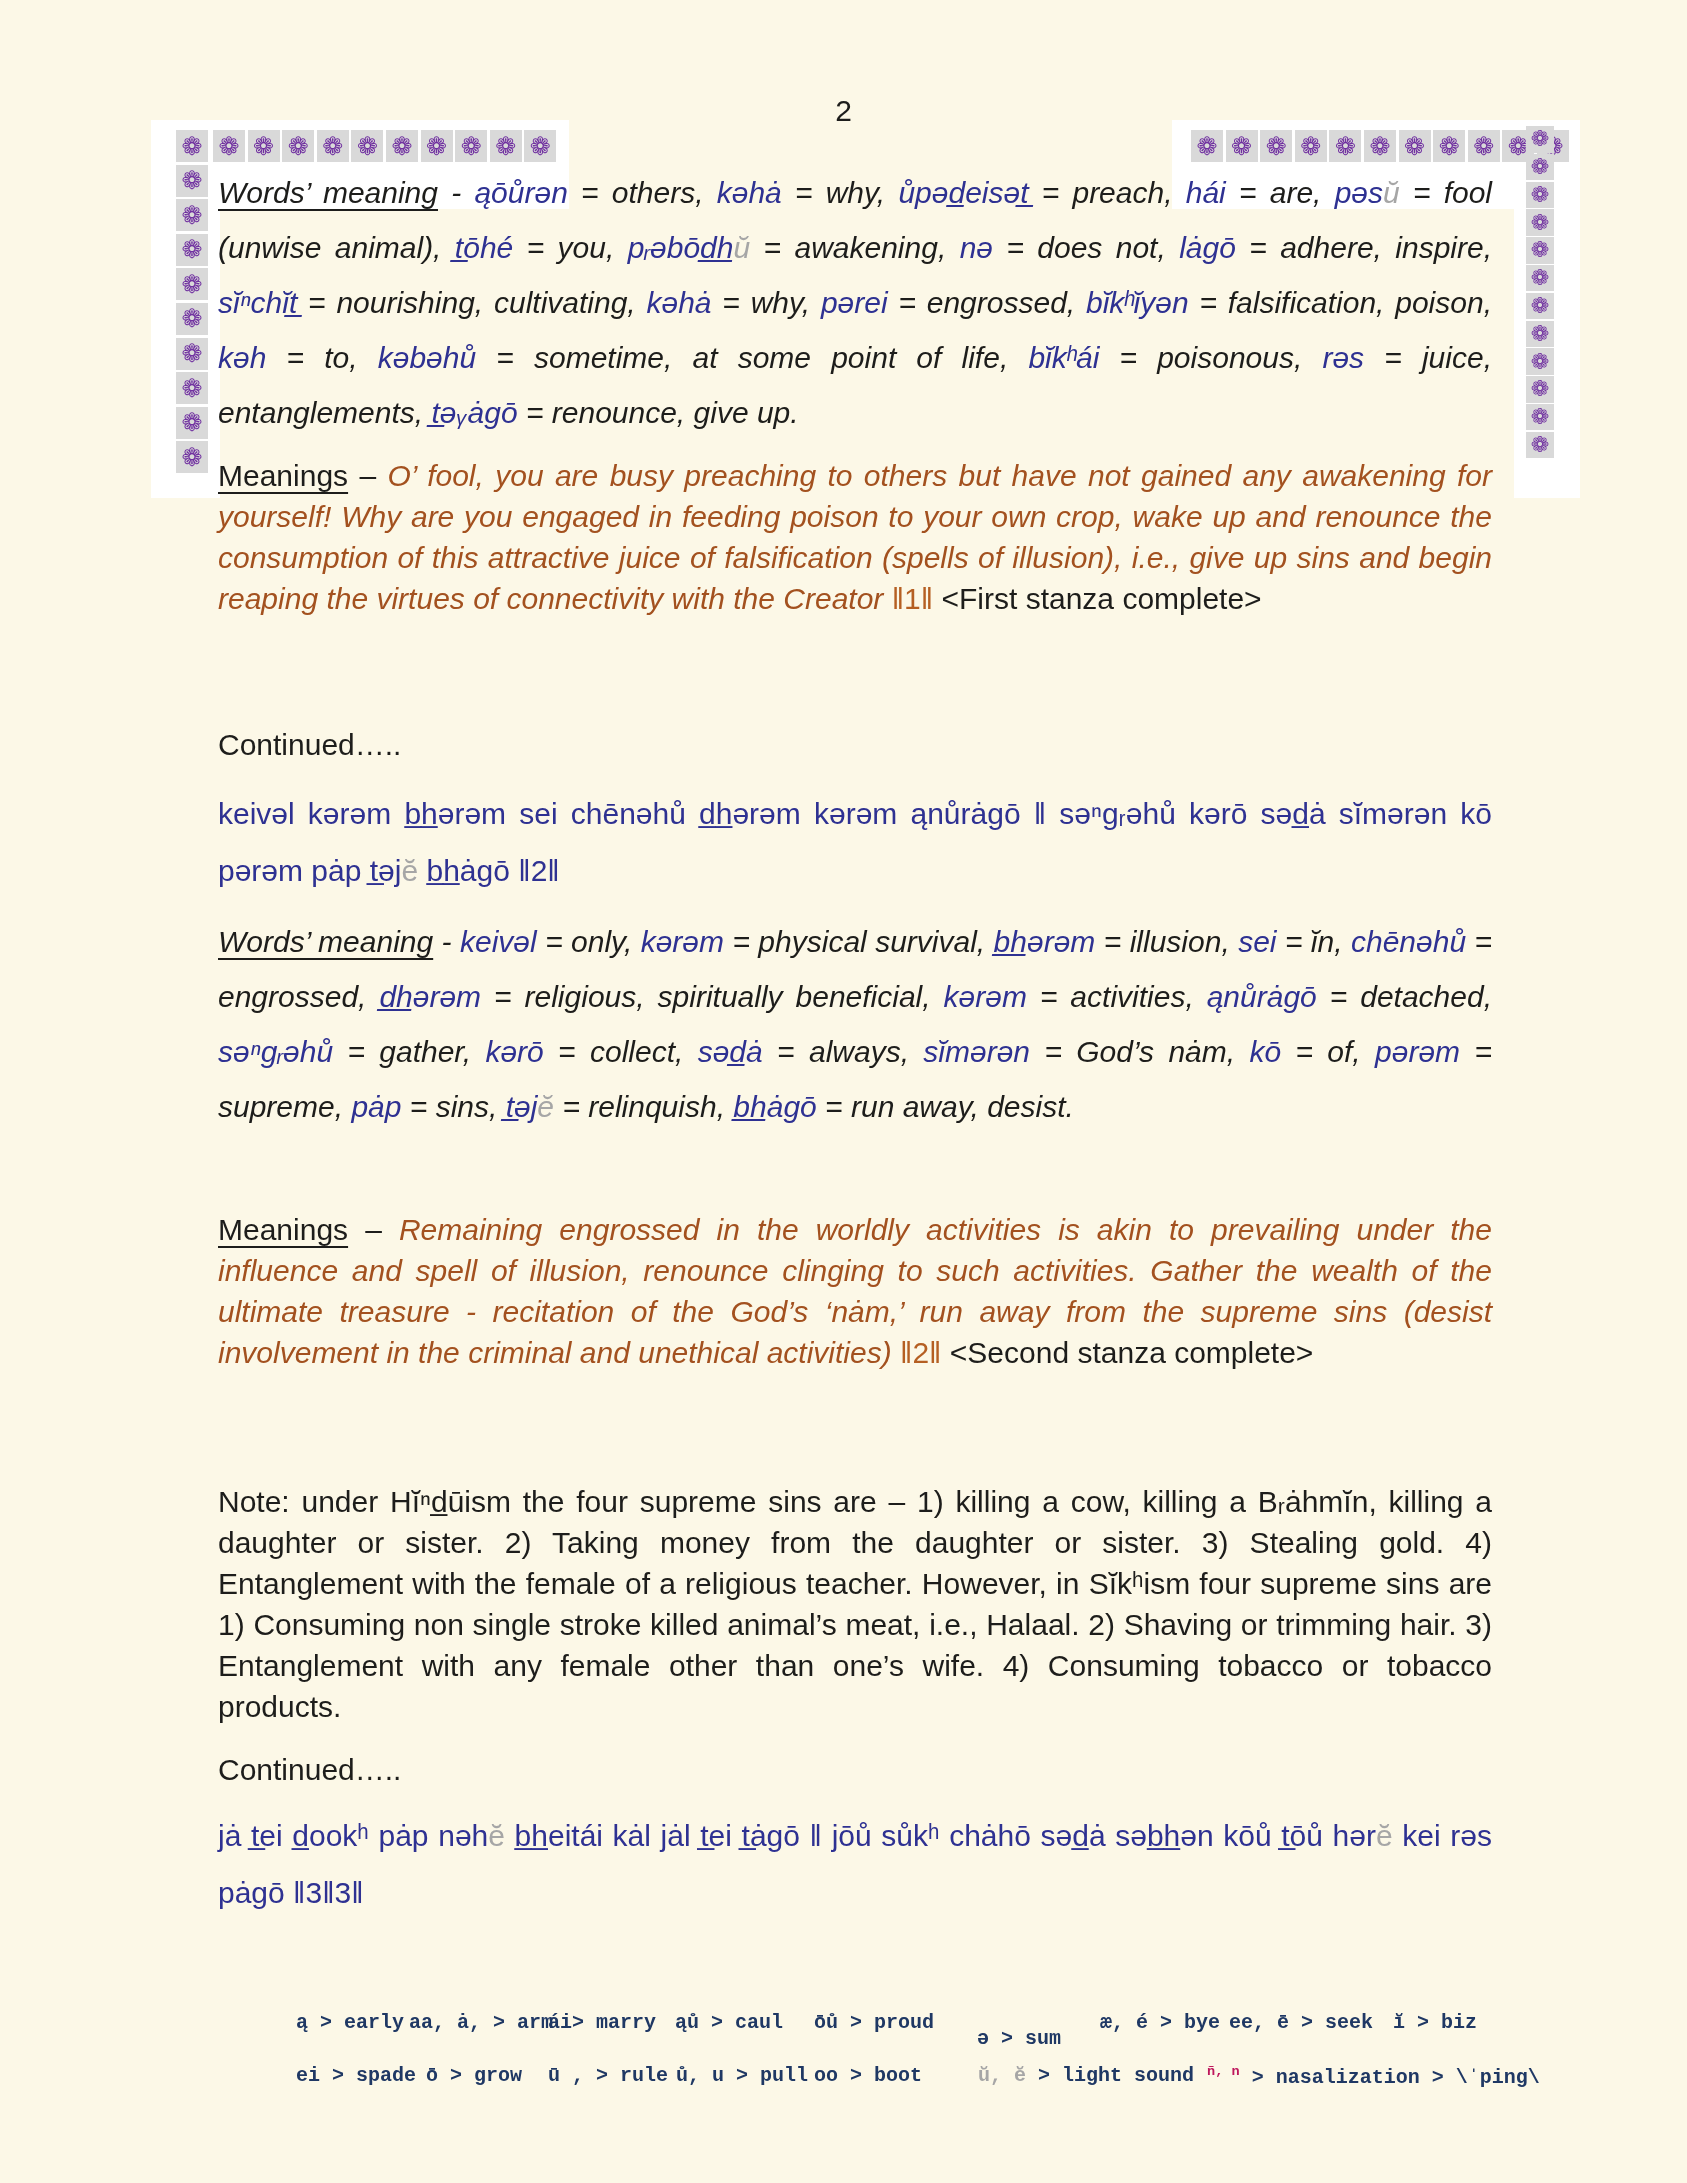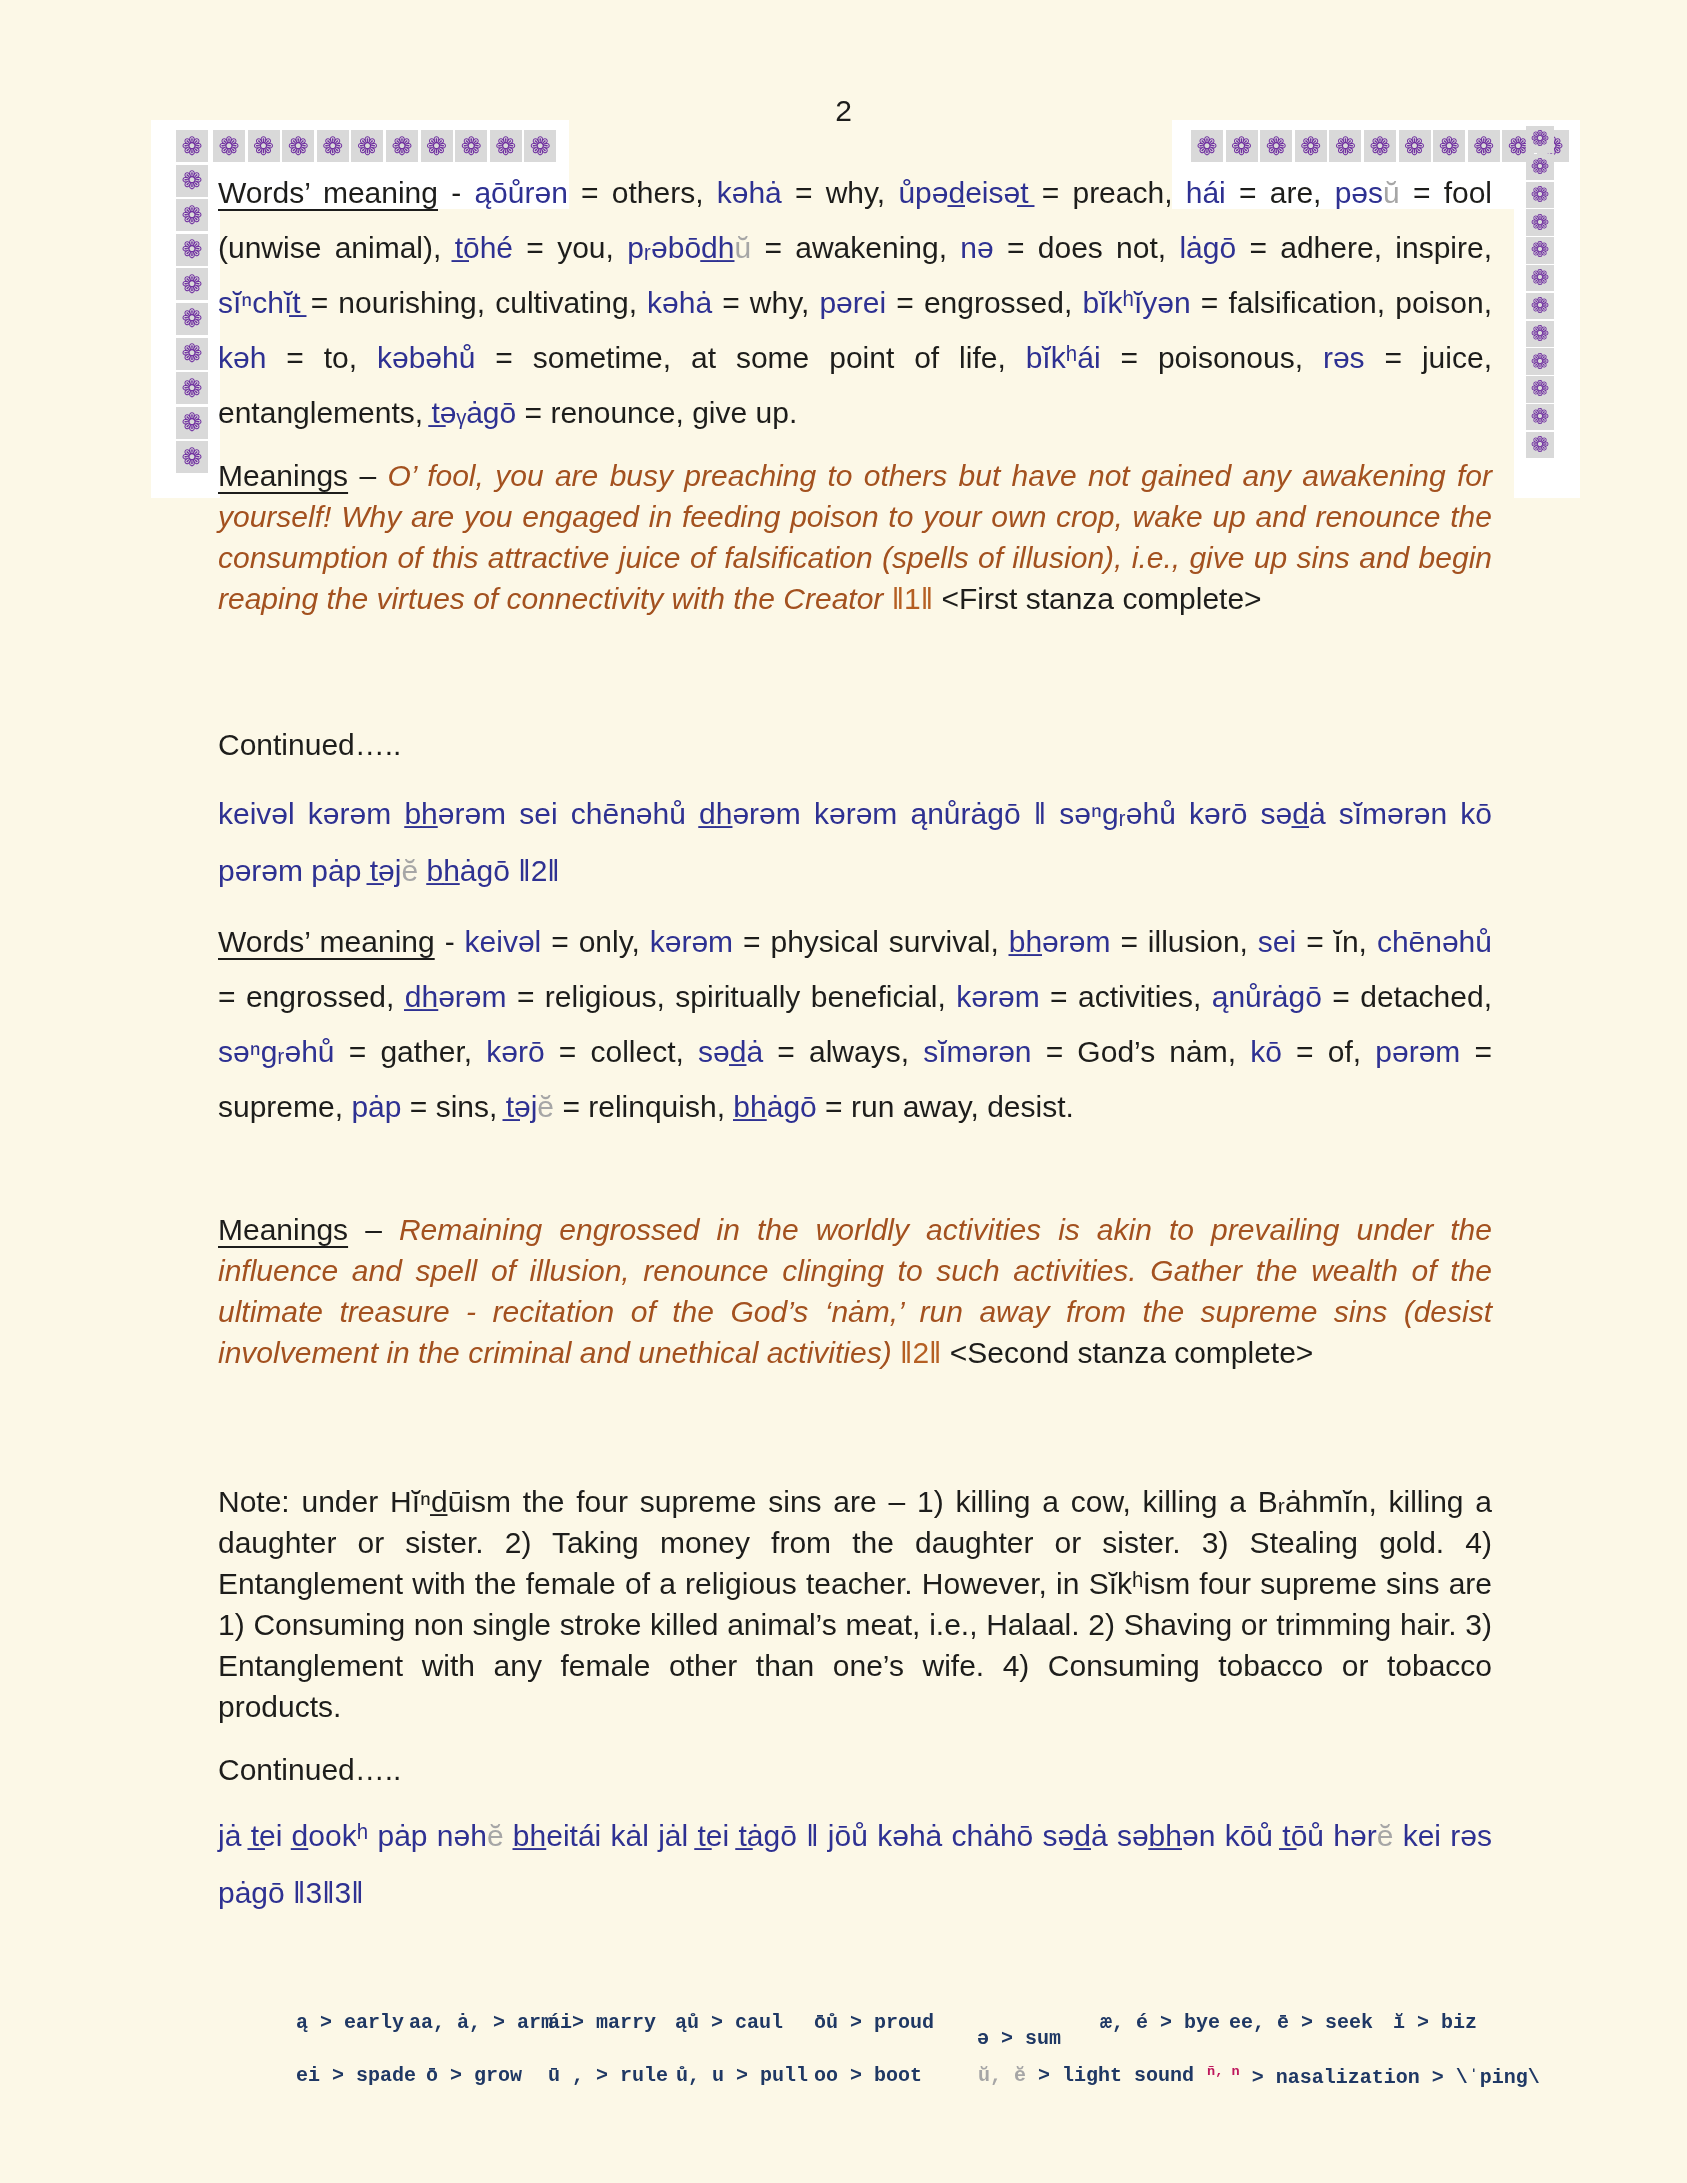--- a/index.html
+++ b/index.html
@@ -21,21 +21,21 @@
   }
   .deco-strip.small .cell{width:28px;height:26.5px;font-size:22px;}
   .page-number{
     position:absolute;top:94px;left:0;width:100%;
     text-align:center;font-size:30px;color:#1d1d1b;
   }
   .para{
     position:absolute;left:218px;width:1274px;
     font-size:30px;text-align:justify;
   }
-  .lh-wide{line-height:55px;}
+  .lh-wide{line-height:55px;font-style:italic;}
   .lh-norm{line-height:41px;}
   .lh-verse{line-height:57px;}
   .continued{
     position:absolute;left:218px;font-size:30px;color:#1d1d1b;
   }
   .seg-black{color:#1d1d1b;}
   .seg-blue{color:#2e3192;}
   .seg-gray{color:#a6a6a6;}
   .seg-brown{color:#a3511f;font-style:italic;}
   .seg-brownmark{color:#b55f22;}
@@ -124,21 +124,21 @@
 <div class="para lh-verse" style="top:785px;"><span class="seg-blue">keivəl kərəm b̲h̲ərəm sei chēnəhů d̲h̲ərəm  kərəm ąnůrȧgō ǁ səⁿgᵣəhů kərō səd̲ȧ sĭmərən kō pərəm pȧp t̲əj</span><span class="seg-gray">ĕ</span><span class="seg-blue"> b̲h̲ȧgō ǁ2ǁ</span></div>
 
 <div class="para lh-wide" style="top:914px;"><span class="seg-label">Words’ meaning</span><span class="seg-black"> - </span><span class="seg-blue">keivəl</span><span class="seg-black"> = only, </span><span class="seg-blue">kərəm</span><span class="seg-black"> = physical survival, </span><span class="seg-blue">b̲h̲ərəm</span><span class="seg-black"> = illusion, </span><span class="seg-blue">sei</span><span class="seg-black"> = ĭn, </span><span class="seg-blue">chēnəhů</span><span class="seg-black"> = engrossed, </span><span class="seg-blue">d̲h̲ərəm</span><span class="seg-black"> = religious, spiritually beneficial, </span><span class="seg-blue">kərəm</span><span class="seg-black"> = activities, </span><span class="seg-blue">ąnůrȧgō</span><span class="seg-black"> = detached, </span><span class="seg-blue">səⁿgᵣəhů</span><span class="seg-black"> = gather, </span><span class="seg-blue">kərō</span><span class="seg-black"> = collect, </span><span class="seg-blue">səd̲ȧ</span><span class="seg-black"> = always, </span><span class="seg-blue">sĭmərən</span><span class="seg-black"> = God’s nȧm, </span><span class="seg-blue">kō</span><span class="seg-black"> = of, </span><span class="seg-blue">pərəm</span><span class="seg-black"> = supreme, </span><span class="seg-blue">pȧp</span><span class="seg-black"> = sins, </span><span class="seg-blue">t̲əj</span><span class="seg-gray">ĕ</span><span class="seg-black"> = relinquish, </span><span class="seg-blue">b̲h̲ȧgō</span><span class="seg-black"> = run away, desist.</span></div>
 
 <div class="para lh-norm" style="top:1209px;"><span class="seg-label">Meanings</span><span class="seg-black"> – </span><span class="seg-brown">Remaining engrossed in the worldly activities is akin to prevailing under the influence and spell of illusion, renounce clinging to such activities. Gather the wealth of the ultimate treasure - recitation of the God’s ‘nȧm,’ run away from the supreme sins (desist involvement in the criminal and unethical activities) </span><span class="seg-brownmark">ǁ2ǁ</span><span class="seg-black"> &lt;Second stanza complete&gt;</span></div>
 
 <div class="para lh-norm" style="top:1481px;"><span class="seg-black">Note: under Hĭⁿd̲ūism the four supreme sins are – 1) killing a cow, killing a Bᵣȧhmĭn, killing a daughter or sister. 2) Taking money from the daughter or sister. 3) Stealing gold.  4) Entanglement with the female of a religious teacher. However, in Sĭkʰism four supreme sins are 1) Consuming non single stroke killed animal’s meat, i.e., Halaal. 2) Shaving or trimming hair. 3) Entanglement with any female other than one’s wife. 4) Consuming tobacco or tobacco products.</span></div>
 
 <div class="continued" style="top:1753px;">Continued…..</div>
 
-<div class="para lh-verse" style="top:1807px;"><span class="seg-blue">jȧ t̲ei d̲ookʰ pȧp nəh</span><span class="seg-gray">ĕ</span><span class="seg-blue"> b̲h̲eitái kȧl jȧl t̲ei t̲ȧgō ǁ jōů kəhȧ chȧhō səd̲ȧ səb̲h̲ən kōů t̲ōů hər</span><span class="seg-gray">ĕ</span><span class="seg-blue"> kei rəs pȧgō ǁ3ǁ3ǁ</span></div>
+<div class="para lh-verse" style="top:1807px;"><span class="seg-blue">jȧ t̲ei d̲ookʰ pȧp nəh</span><span class="seg-gray">ĕ</span><span class="seg-blue"> b̲h̲eitái kȧl jȧl t̲ei t̲ȧgō ǁ jōů sůkʰ chȧhō səd̲ȧ səb̲h̲ən kōů t̲ōů hər</span><span class="seg-gray">ĕ</span><span class="seg-blue"> kei rəs pȧgō ǁ3ǁ3ǁ</span></div>
 
 <div>
   <span class="key-item" style="left:296px;top:2011px;"><span class="seg-navy">ą &gt; early</span></span>
   <span class="key-item" style="left:409px;top:2011px;"><span class="seg-navy">aa, ȧ, &gt; arm</span></span>
   <span class="key-item" style="left:548px;top:2011px;"><span class="seg-navy">ái&gt; marry</span></span>
   <span class="key-item" style="left:675px;top:2011px;"><span class="seg-navy">ąů &gt; caul</span></span>
   <span class="key-item" style="left:814px;top:2011px;"><span class="seg-navy">ōů &gt; proud</span></span>
   <span class="key-item" style="left:977px;top:2011px;margin-top:16px;"><span class="seg-navy">ə &gt; sum</span></span>
   <span class="key-item" style="left:1100px;top:2011px;"><span class="seg-navy">æ, é &gt; bye</span></span>
   <span class="key-item" style="left:1229px;top:2011px;"><span class="seg-navy">ee, ē &gt; seek</span></span>

